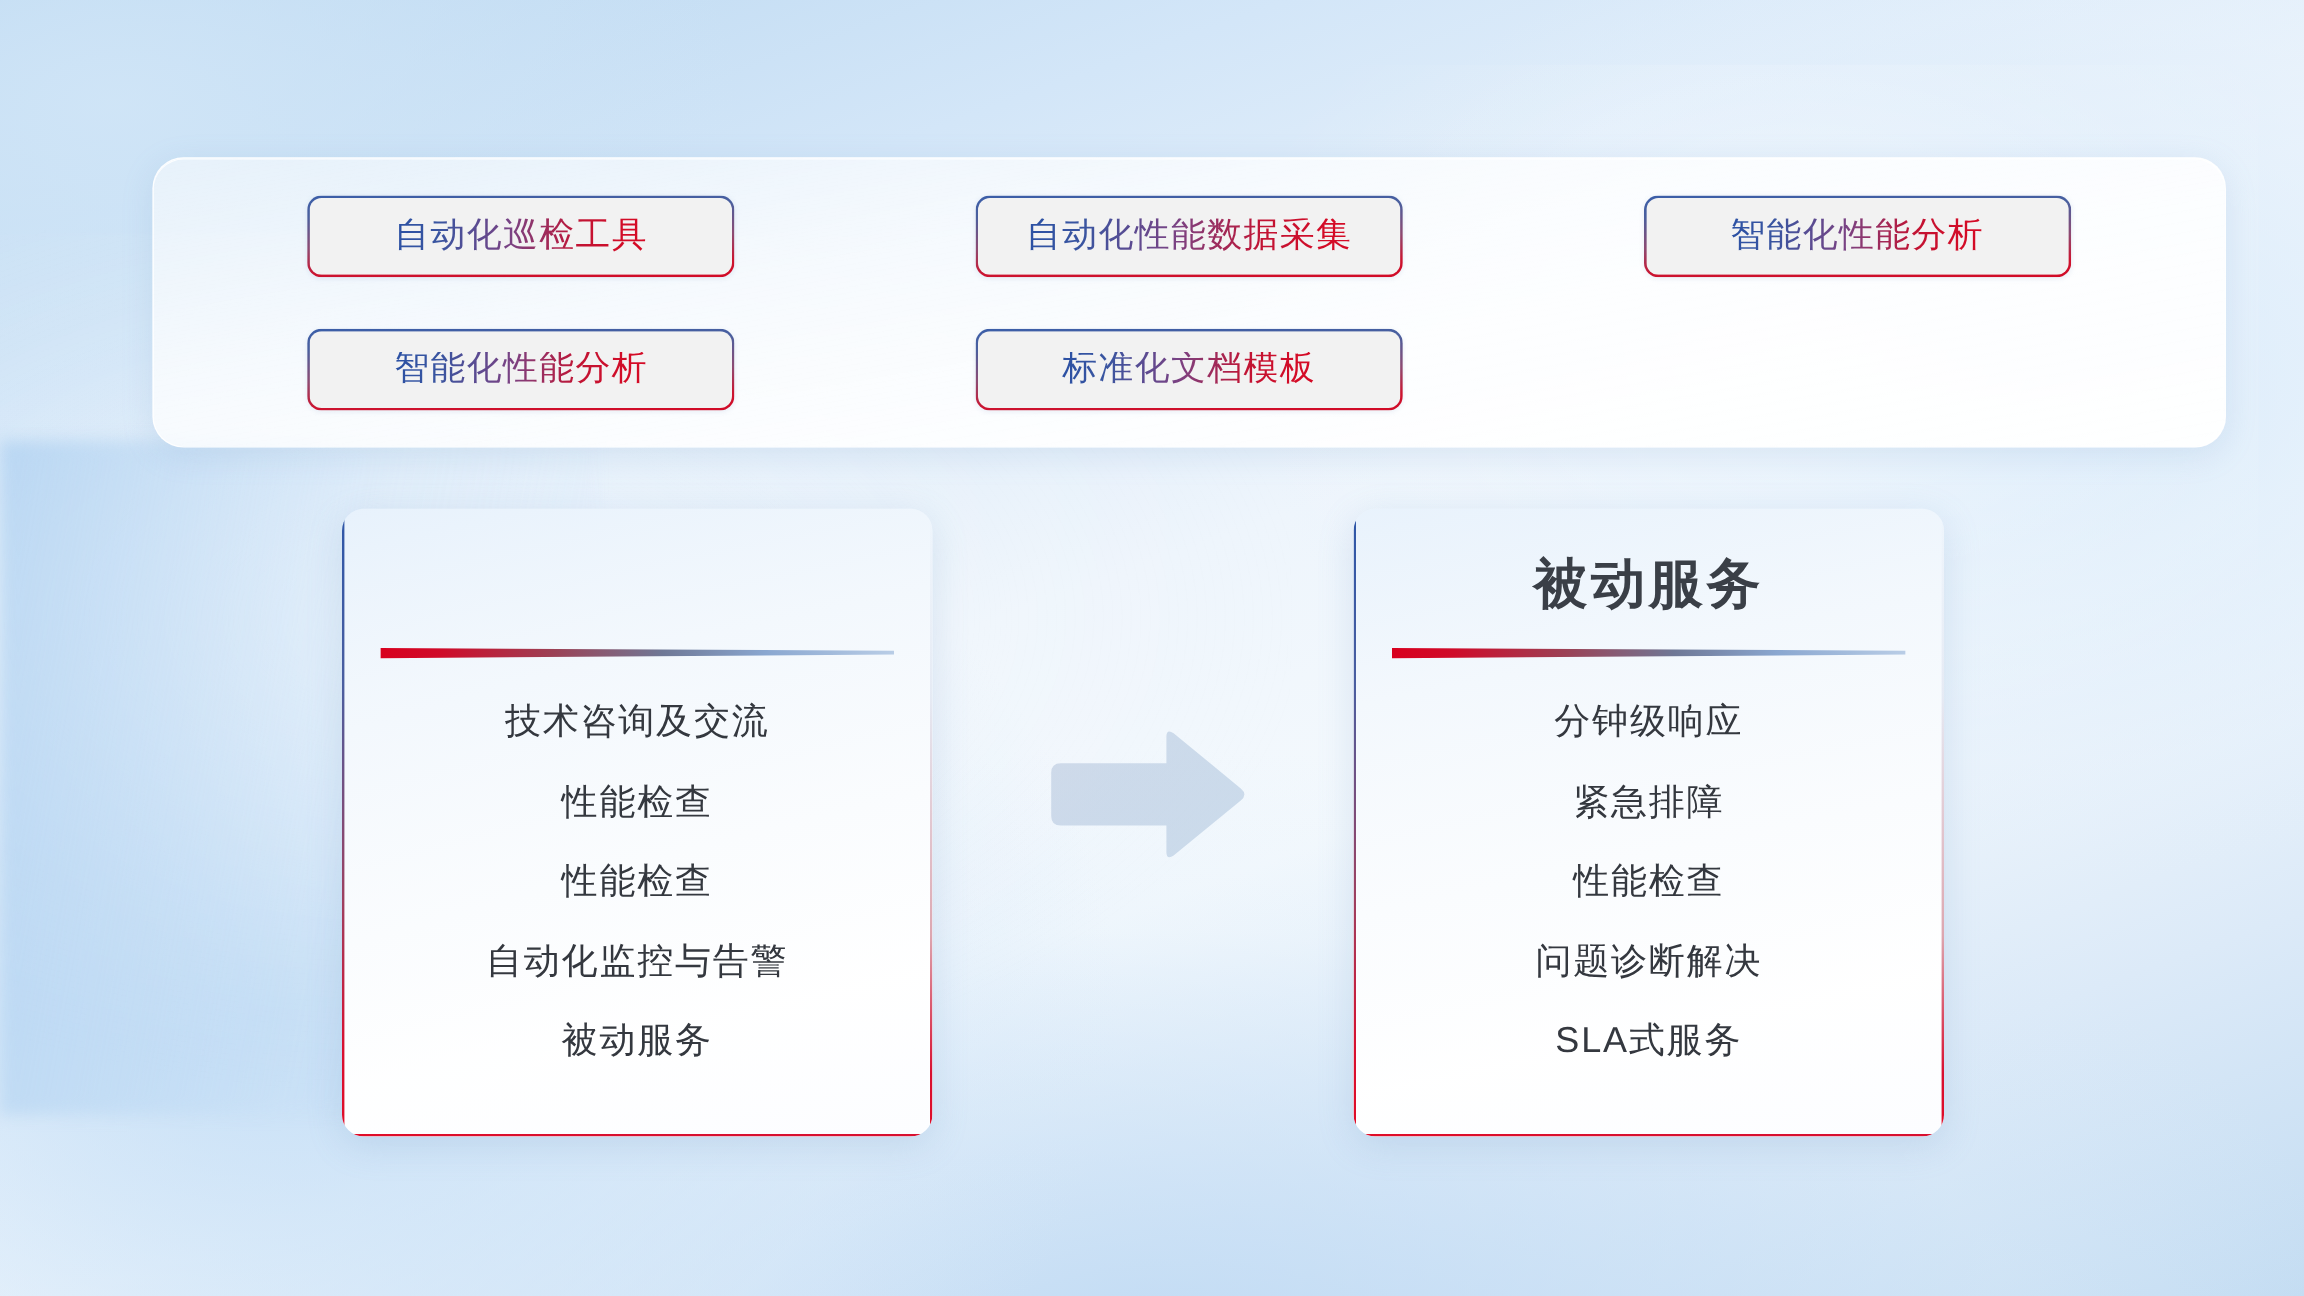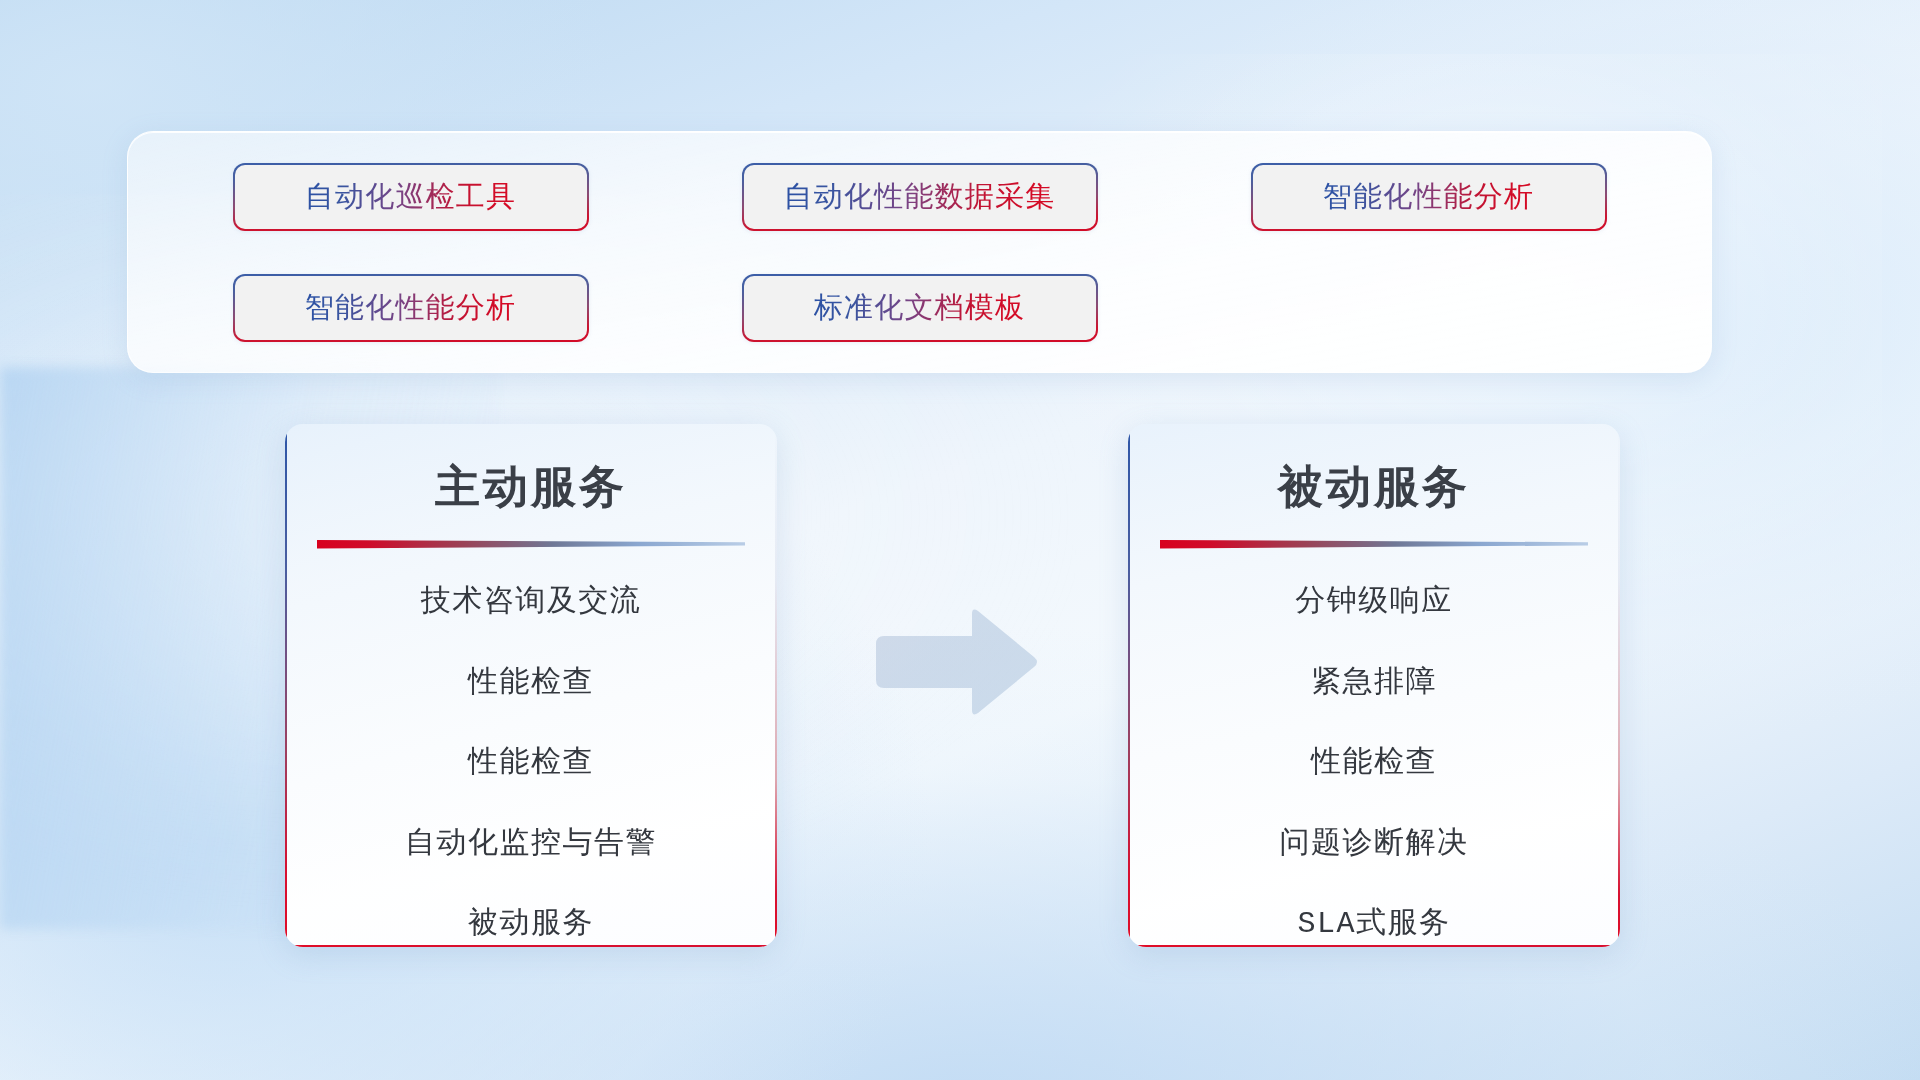--- a/index.html
+++ b/index.html
@@ -46,21 +46,21 @@
     width: 26%; height: 52%;
     background: linear-gradient(100deg, rgba(160,200,238,0.55) 0%, rgba(190,218,244,0.18) 55%, rgba(255,255,255,0) 100%);
     filter: blur(6px);
   }
 
   
   #top-panel {
     position: absolute;
     left: 127px;
     top: 131px;
-    width: 1585px;
+    width: 1728px;
     height: 242px;
     border-radius: 26px;
     background: linear-gradient(170deg,
         rgba(255,255,255,0.52) 0%,
         rgba(255,255,255,0.74) 32%,
         rgba(255,255,255,0.88) 62%,
         rgba(255,255,255,0.97) 100%);
     border: 1px solid rgba(255,255,255,0.85);
     box-shadow: 0 6px 26px rgba(120,160,205,0.18), inset 0 1px 0 rgba(255,255,255,0.9);
     display: grid;
@@ -165,22 +165,21 @@
     height: 12px;
   }
 
   .panel-list {
     position: absolute;
     top: 158px;
     left: 0; right: 0;
     display: flex;
     flex-direction: column;
     align-items: center;
-    gap: 40px;
-    font-family: Liberation Mono, monospace;
+    gap: 26px;
   }
   .panel-list-item {
     font-size: 30px;
     letter-spacing: 1.5px;
     color: #34383f;
     line-height: 1.35;
     white-space: nowrap;
   }
 
   
@@ -224,21 +223,20 @@
   </div>
 
 
 </div>
 
 <div id="panel-active" class="service-panel">
   <div class="panel-edge"></div>
   <div class="panel-edge-right"></div>
   <div class="panel-edge-bottom"></div>
 
-  <div class="panel-title">主动服务</div>
 
   <svg class="panel-divider" viewBox="0 0 428 12" preserveAspectRatio="none">
     <defs>
       <linearGradient id="divGradA" x1="0" y1="0" x2="1" y2="0">
         <stop offset="0%" stop-color="#d8001e"></stop>
         <stop offset="12%" stop-color="#cf0b2a"></stop>
         <stop offset="34%" stop-color="#9b4256"></stop>
         <stop offset="55%" stop-color="#6f7896"></stop>
         <stop offset="75%" stop-color="#8aa7d0"></stop>
         <stop offset="100%" stop-color="#b9cde6"></stop>

